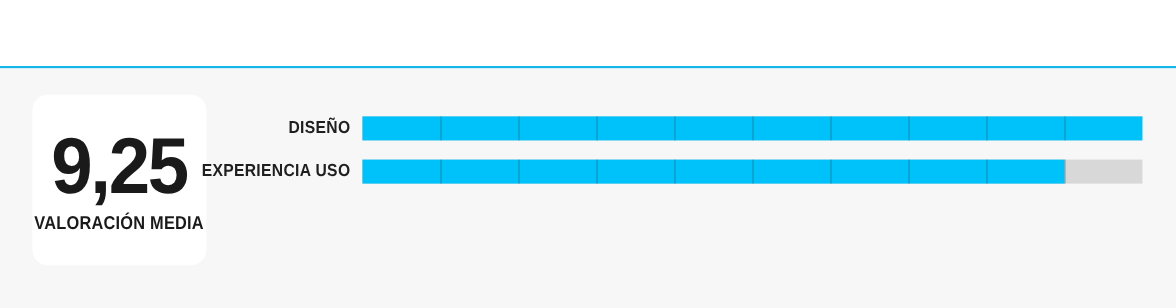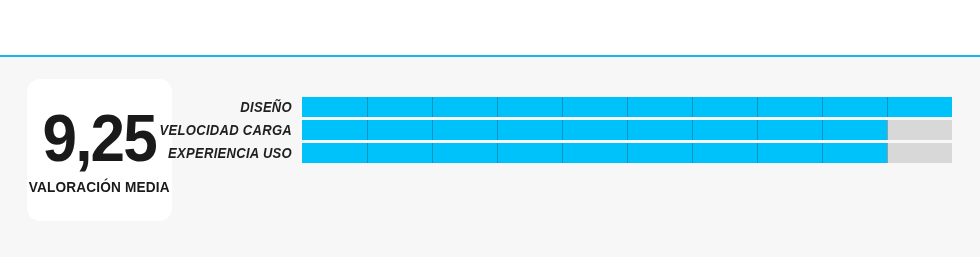--- a/index.html
+++ b/index.html
@@ -83,22 +83,21 @@
 
   
   .rows {
     position: absolute;
     left: 0;
     top: 40px;
     width: 980px;
   }
   .row {
     position: relative;
-    height: 23px;
-    font-style: italic;
+    height: 36px;
   }
   .row-label {
     position: absolute;
     left: 0;
     top: 0;
     width: 292px;
     height: 20px;
     line-height: 20px;
     text-align: right;
     font-family: "Liberation Sans Narrow", "Liberation Sans", sans-serif;
@@ -170,37 +169,20 @@
             <div class="tick" style="left: 40%;"></div>
             <div class="tick" style="left: 50%;"></div>
             <div class="tick" style="left: 60%;"></div>
             <div class="tick" style="left: 70%;"></div>
             <div class="tick" style="left: 80%;"></div>
             <div class="tick" style="left: 90%;"></div>
           </div>
       </div>
 
 
-      <div class="row">
-        <div class="row-label">VELOCIDAD CARGA</div>
-        <div class="bar-track">
-          <div class="bar-fill" style="width: 90%;"></div>
-        </div>
-        <div class="ticks">
-            <div class="tick" style="left: 10%;"></div>
-            <div class="tick" style="left: 20%;"></div>
-            <div class="tick" style="left: 30%;"></div>
-            <div class="tick" style="left: 40%;"></div>
-            <div class="tick" style="left: 50%;"></div>
-            <div class="tick" style="left: 60%;"></div>
-            <div class="tick" style="left: 70%;"></div>
-            <div class="tick" style="left: 80%;"></div>
-            <div class="tick" style="left: 90%;"></div>
-          </div>
-      </div>
 
       <div class="row">
         <div class="row-label">EXPERIENCIA USO</div>
         <div class="bar-track">
           <div class="bar-fill" style="width: 90%;"></div>
         </div>
         <div class="ticks">
             <div class="tick" style="left: 10%;"></div>
             <div class="tick" style="left: 20%;"></div>
             <div class="tick" style="left: 30%;"></div>

